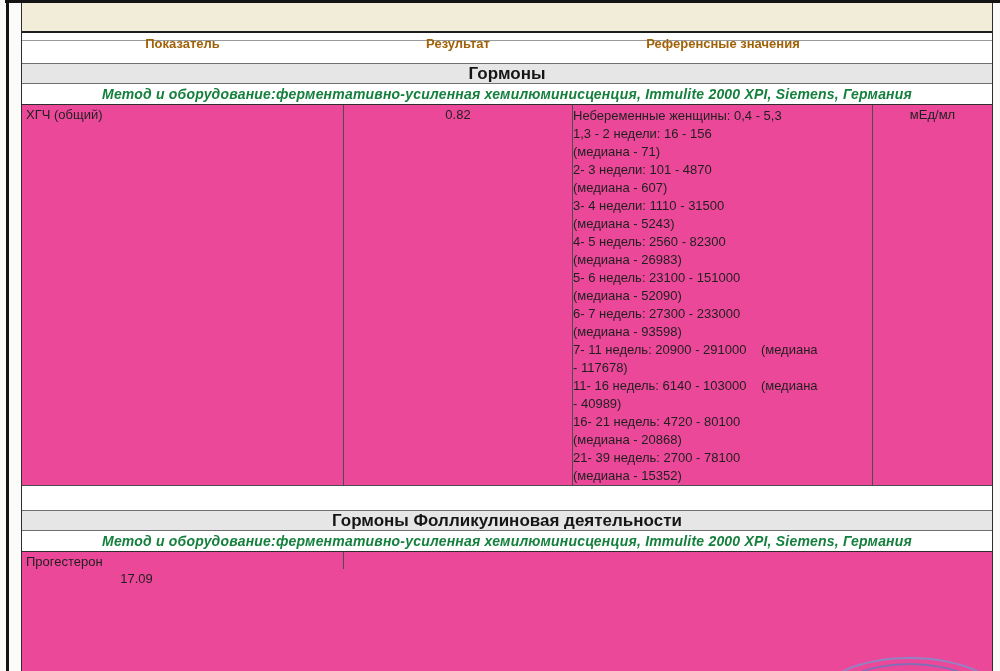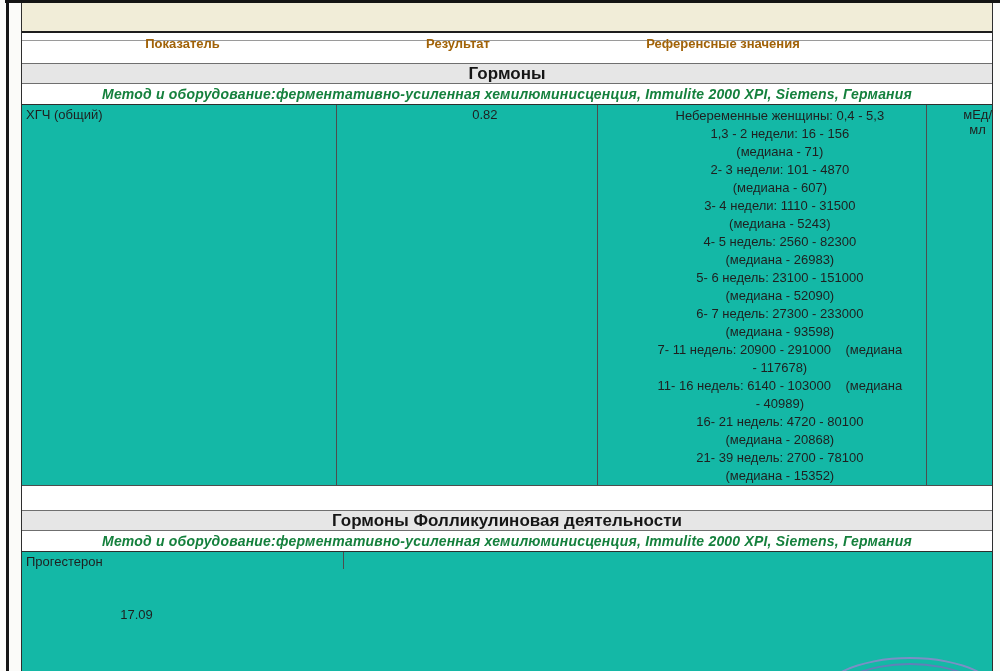--- a/index.html
+++ b/index.html
@@ -51,30 +51,29 @@
     font-weight: bold; font-size: 17px; color: #161616; margin-top: 16px;
   }
   .method-row {
     height: 21px; background: #fff;
     display: flex; align-items: center; justify-content: center;
     font-weight: bold; font-style: italic; font-size: 14px; letter-spacing: 0.2px;
     border-bottom: 1.5px solid #2e2e2e; color: #15803d;
     white-space: nowrap; overflow: hidden;
   }
 
-  .data-row { display: flex; background: #14b8a6; gap: 36px; }
+  .data-row { display: flex; background: #ec4899; }
   .data-row .cell {
     border-right: 1px solid #4d4d4d;
     font-size: 13px; padding-top: 2px;
   }
   .data-row .cell:last-child { border-right: none; }
   .cell-indicator { padding-left: 4px; text-align: left; }
   .cell-result, .cell-units { text-align: center; }
   .cell-reference {
-    text-align: center;
     white-space: pre-wrap;
     line-height: 18px;
   }
   .row-hcg  { height: 381px; border-bottom: 1px solid #4d4d4d; }
   .row-prog { height: 126px; flex-direction: column; }
   .row-prog .cell-reference { line-height: 17.6px; }
 
   .stamp-outer {
     position: absolute; left: 815px; top: 657px;
     width: 190px; height: 90px;

